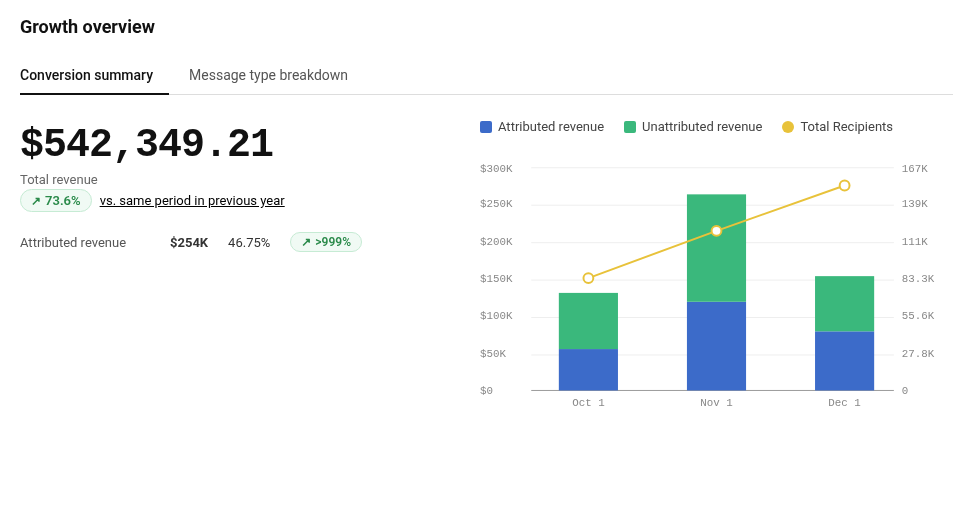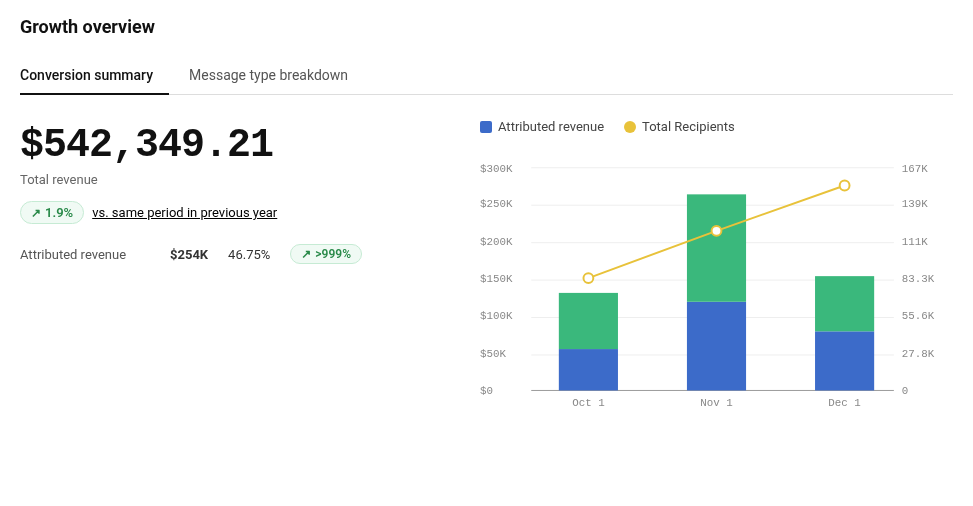--- a/index.html
+++ b/index.html
@@ -58,21 +58,21 @@
       font-weight: 700;
       letter-spacing: -1px;
       color: #111;
       font-family: 'Courier New', monospace;
     }
 
     .total-revenue-label {
       font-size: 13px;
       color: #666;
       margin-top: 4px;
-      margin-bottom: 14px;
+      margin-bottom: 2px;
     }
 
     .growth-badge {
       display: inline-flex;
       align-items: center;
       gap: 4px;
       background: #f0faf4;
       border: 1px solid #c6ebd4;
       border-radius: 12px;
       padding: 3px 10px;
@@ -181,21 +181,21 @@
   <div class="tab">Message type breakdown</div>
 </div>
 
 <div class="content-area">
   <div class="left-panel">
     <div class="total-revenue-amount">$542,349.21</div>
     <div class="total-revenue-label">Total revenue</div>
     <div class="growth-row">
       <span class="growth-badge">
         <span class="arrow">↗</span>
-        <span>1.9%</span>
+        <span>73.6%</span>
       </span>
       <span class="period-label">vs. same period in previous year</span>
     </div>
     <div class="attributed-row">
       <span class="attr-label">Attributed revenue</span>
       <span class="attr-value">$254K</span>
       <span class="attr-pct">46.75%</span>
       <span class="attr-badge">
         <span>↗</span>
         <span>&gt;999%</span>
@@ -203,20 +203,24 @@
     </div>
   </div>
 
   <div class="right-panel">
     <div class="legend">
       <div class="legend-item">
         <div class="legend-dot" style="background:#3c6bc9;"></div>
         <span>Attributed revenue</span>
       </div>
       <div class="legend-item">
+        <div class="legend-dot" style="background:#3ab87c;"></div>
+        <span>Unattributed revenue</span>
+      </div>
+      <div class="legend-item">
         <div class="legend-dot" style="background:#e8c23a; border-radius: 50%;"></div>
         <span>Total Recipients</span>
       </div>
     </div>
 
     <div class="chart-container">
       <svg class="chart" viewBox="0 0 480 260">
 
         <text x="0" y="14" font-size="11" fill="#888">$300K</text>
         <text x="0" y="50" font-size="11" fill="#888">$250K</text>

